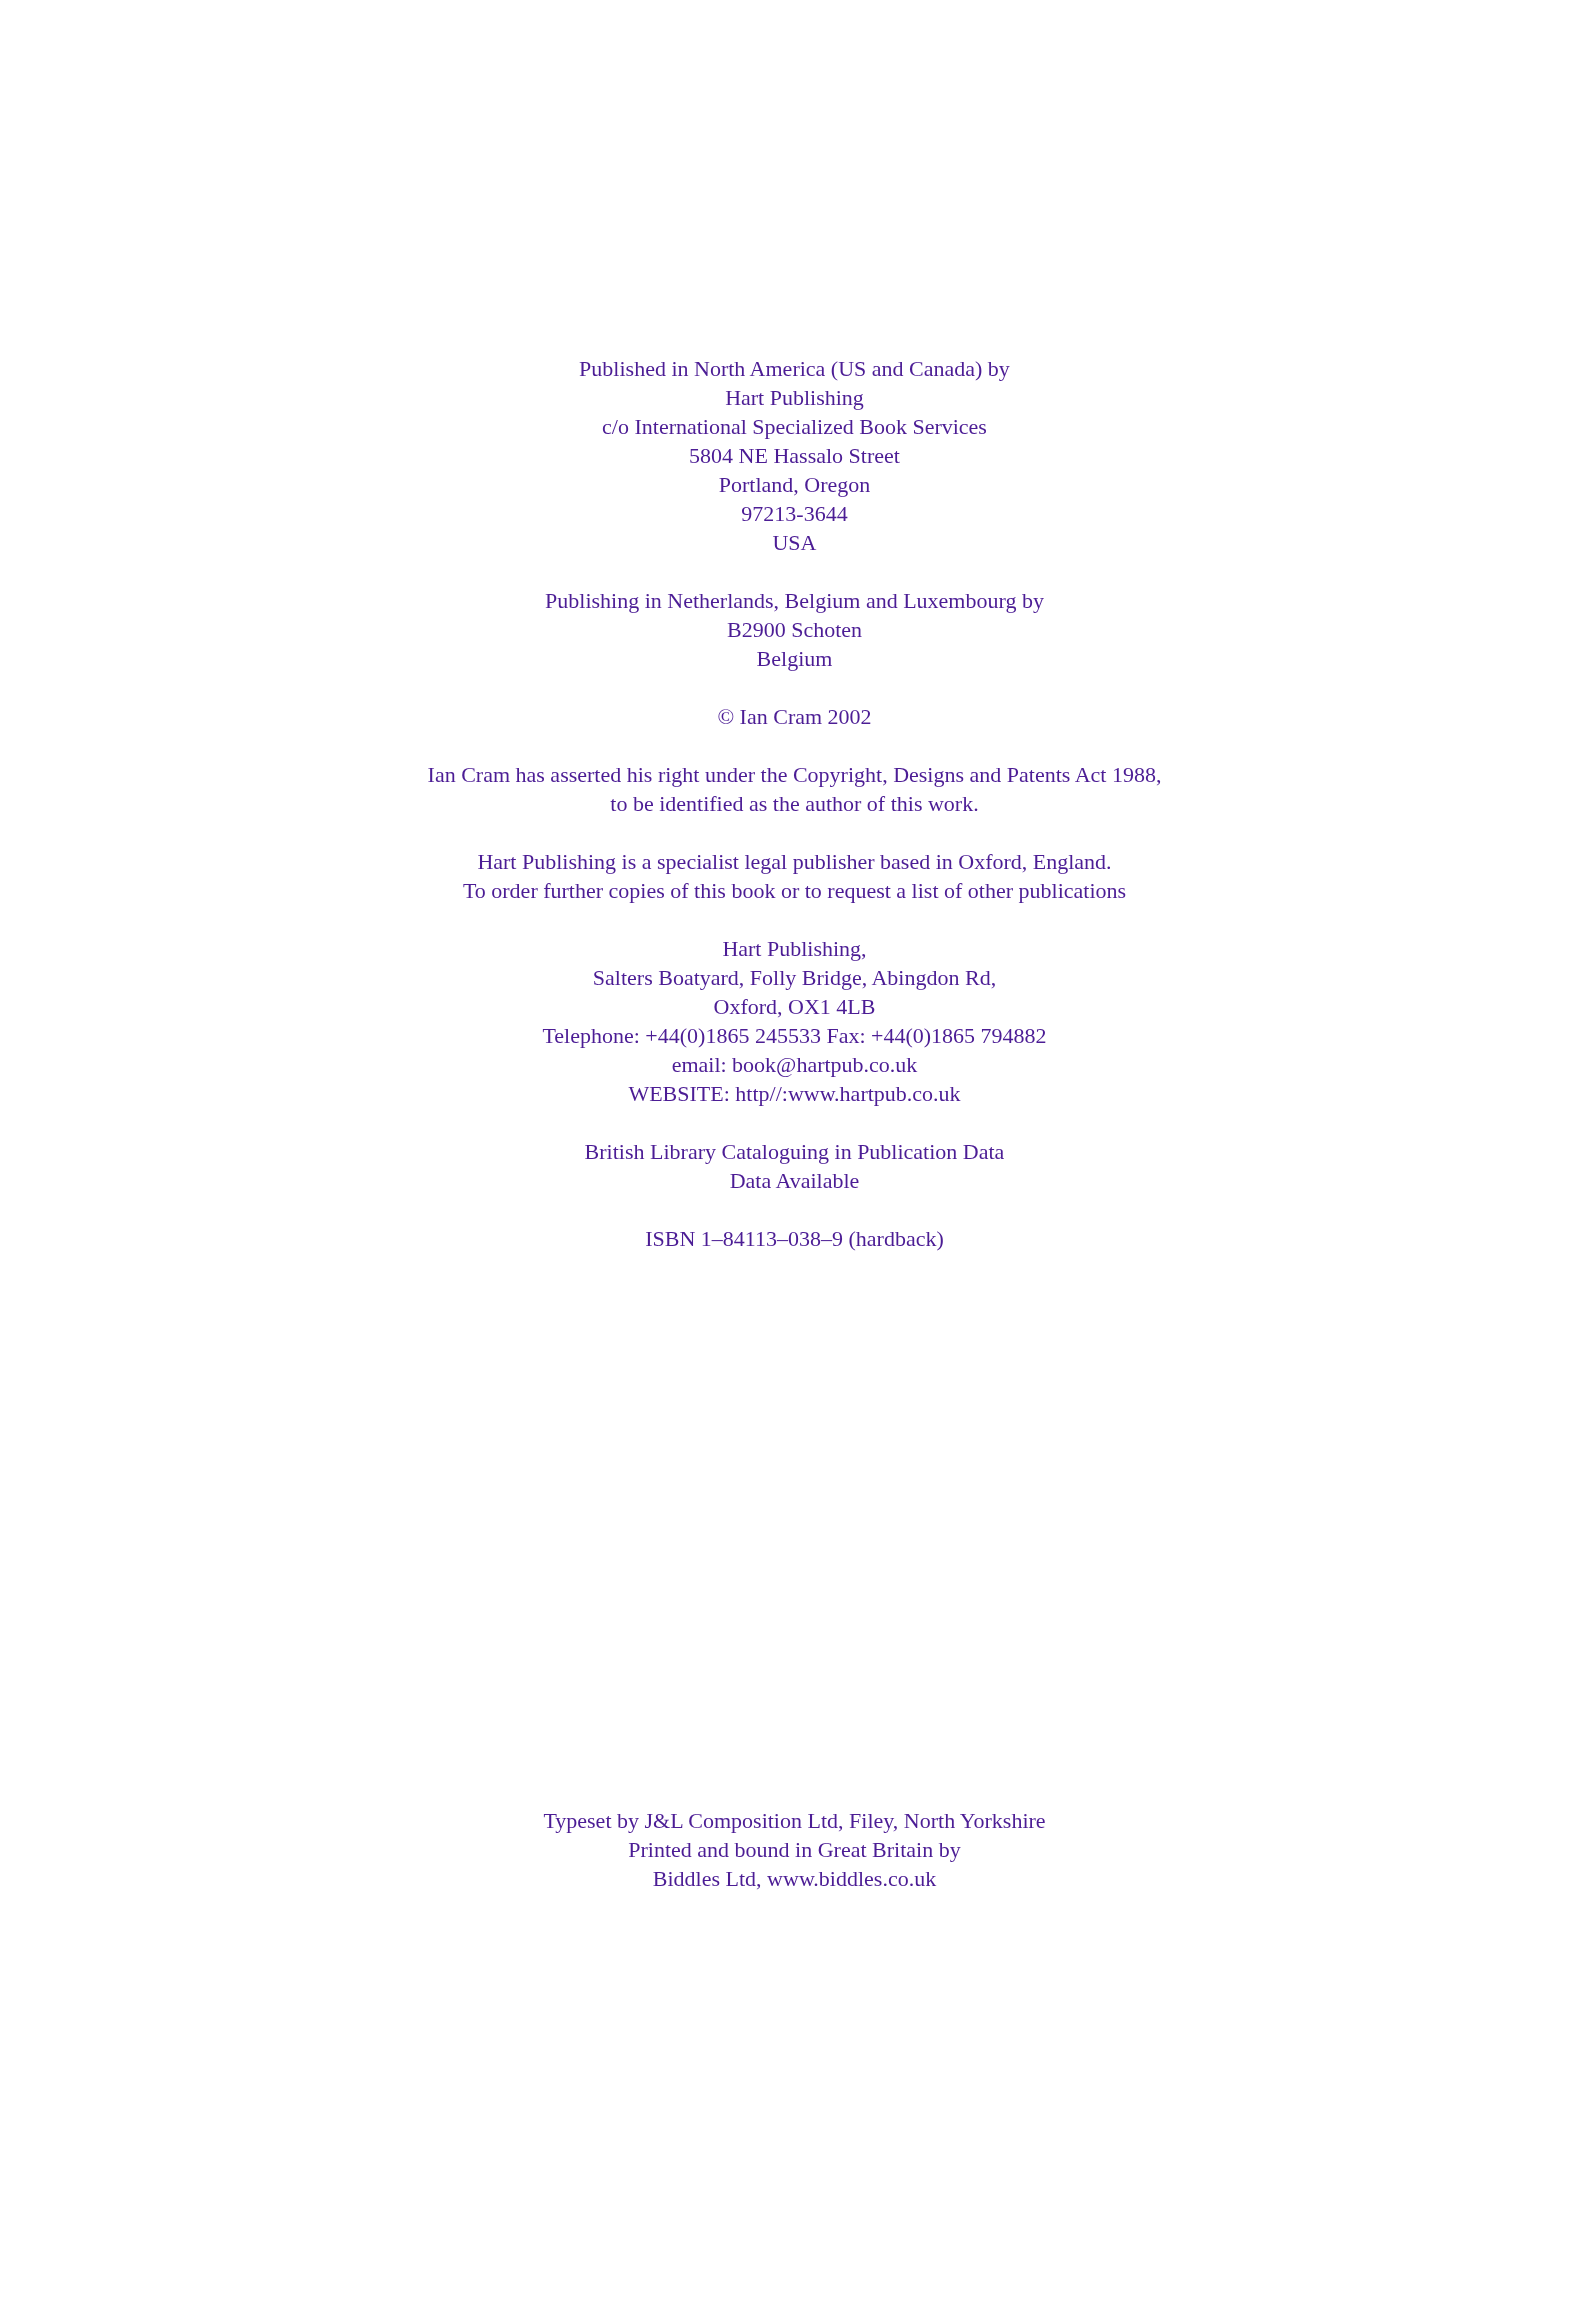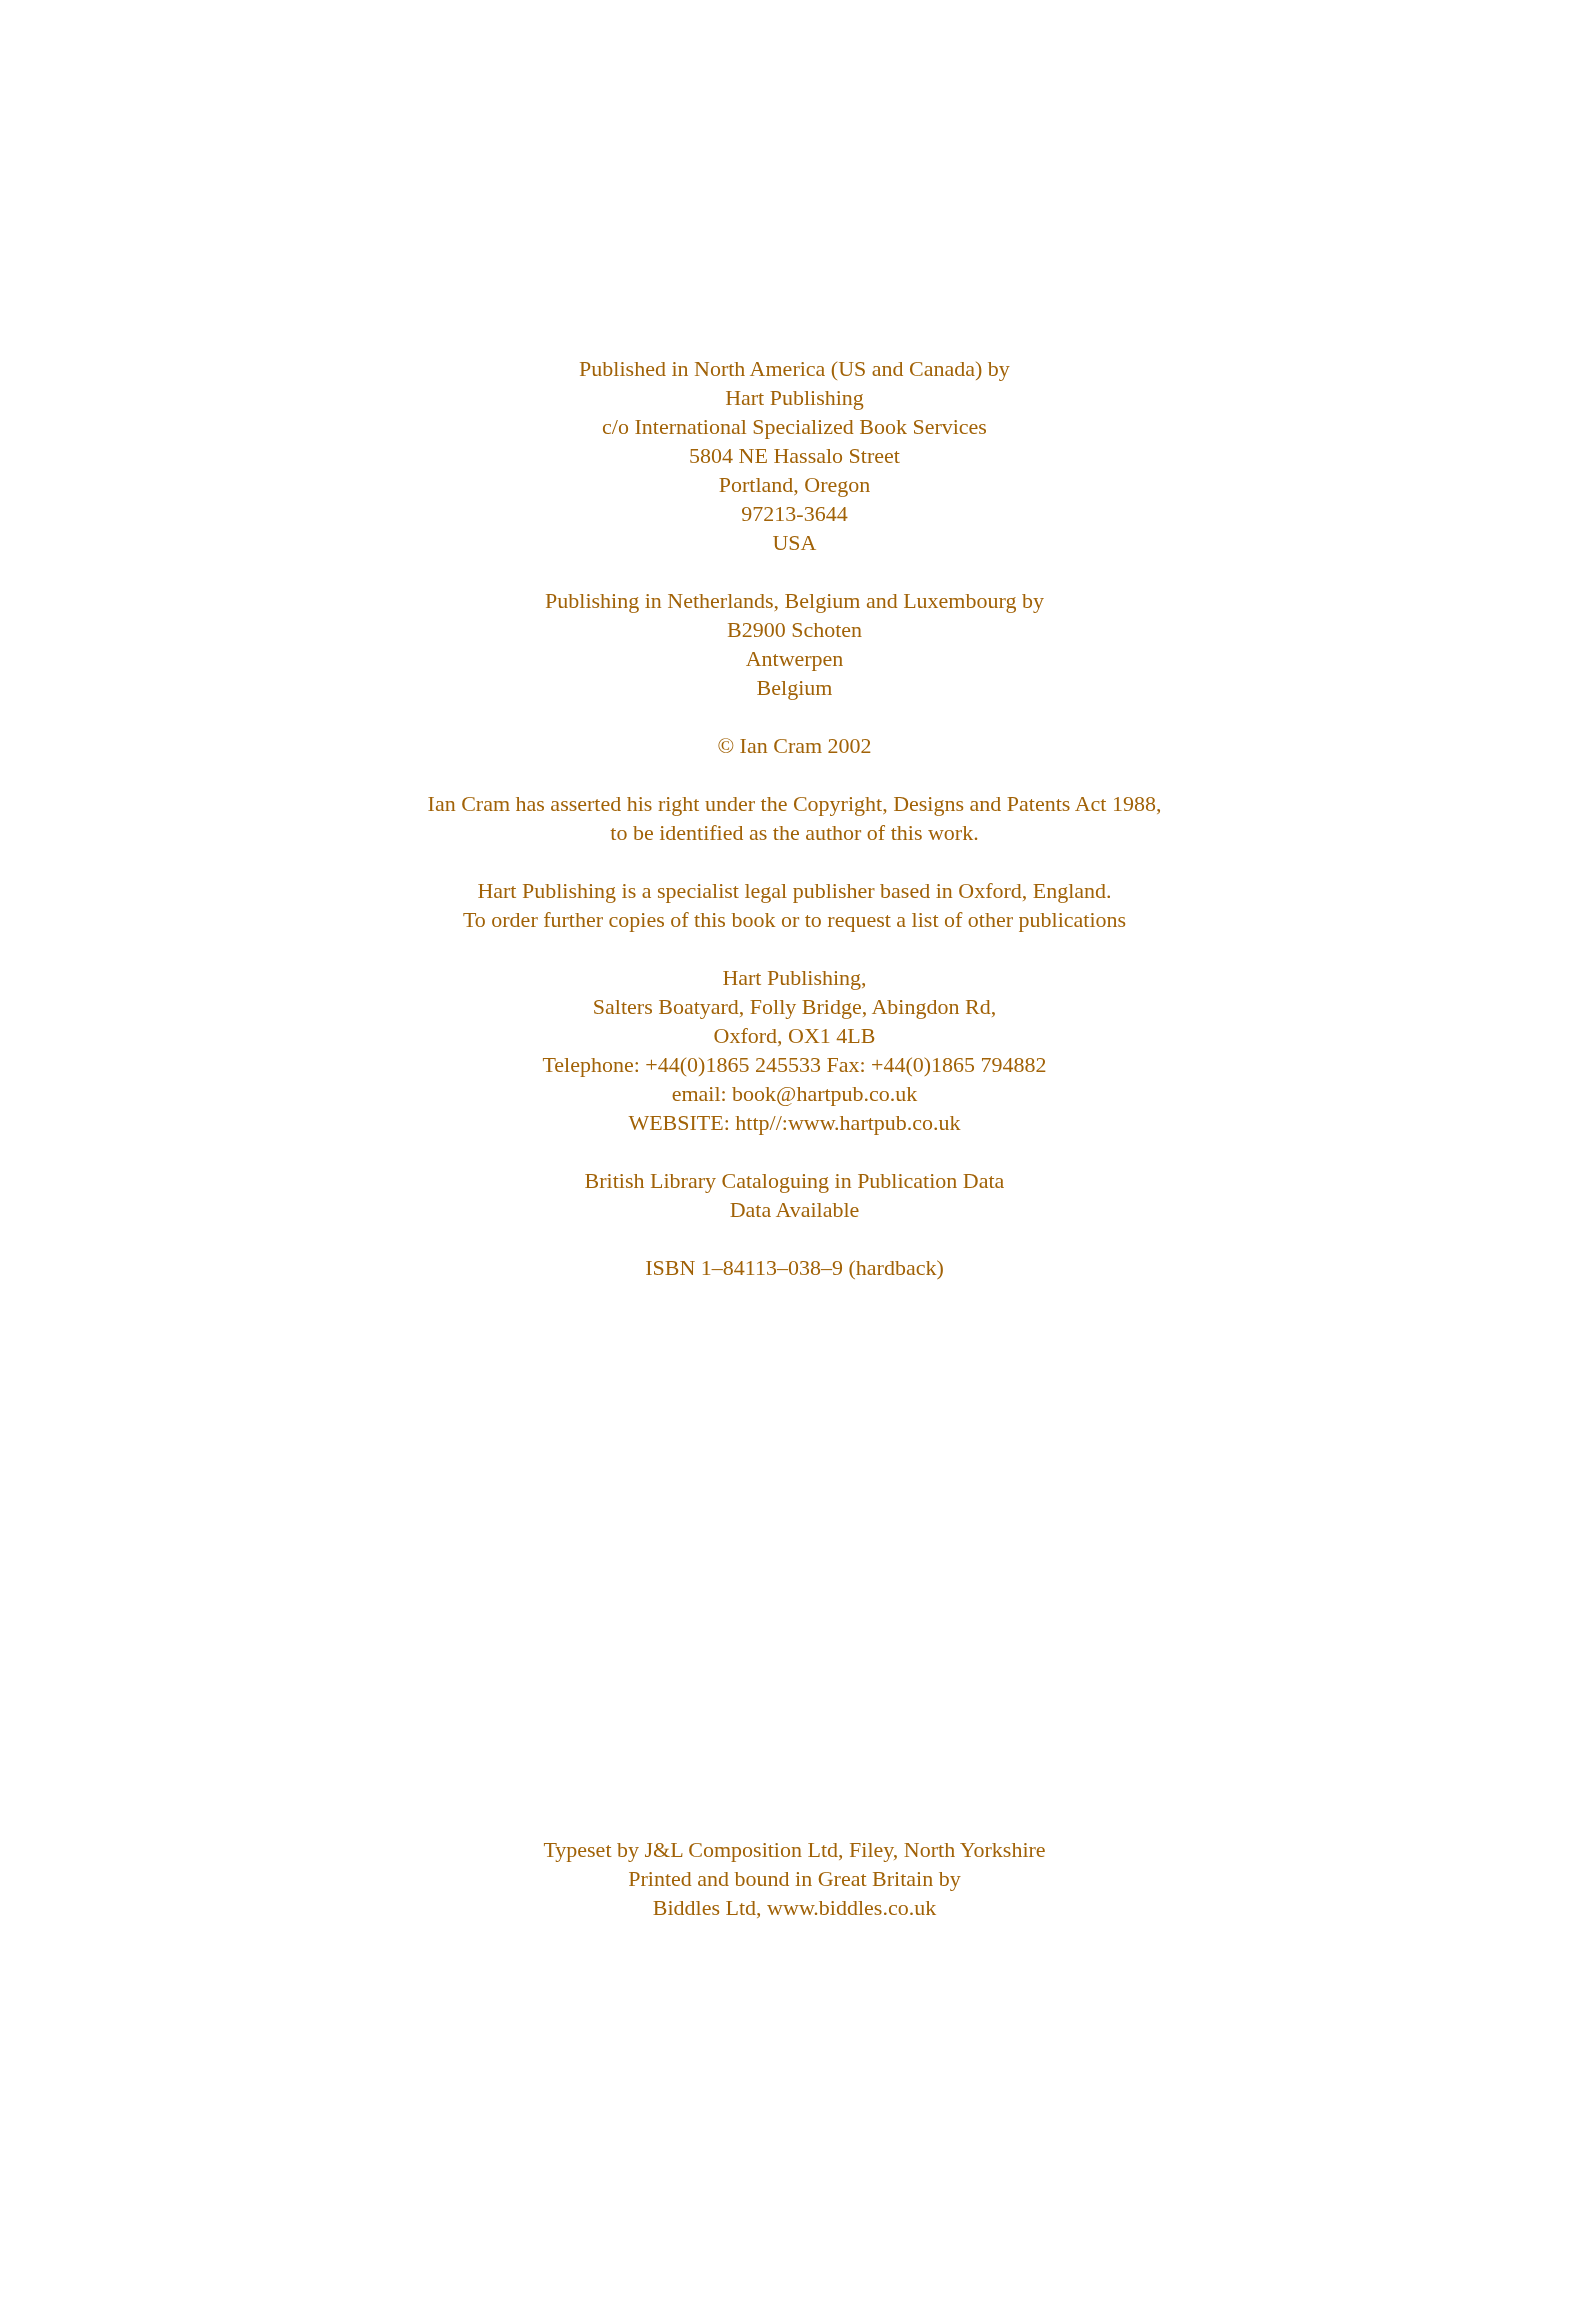--- a/index.html
+++ b/index.html
@@ -6,21 +6,21 @@
     margin: 0;
     padding: 0;
     background: #ffffff;
   }
   .page {
     position: relative;
     width: 1589px;
     height: 2307px;
     background: #ffffff;
     font-family: "Liberation Serif", "DejaVu Serif", serif;
-    color: #a16207;
+    color: #4c1d95;
     overflow: hidden;
   }
   .imprint {
     position: absolute;
     top: 354px;
     left: 0;
     width: 100%;
     text-align: center;
     font-size: 22px;
     line-height: 29px;
@@ -47,21 +47,20 @@
       <div class="line">c/o International Specialized Book Services</div>
       <div class="line">5804 NE Hassalo Street</div>
       <div class="line">Portland, Oregon</div>
       <div class="line">97213-3644</div>
       <div class="line">USA</div>
     </div>
 
     <div class="block">
       <div class="line">Publishing in Netherlands, Belgium and Luxembourg by</div>
       <div class="line">B2900 Schoten</div>
-      <div class="line">Antwerpen</div>
       <div class="line">Belgium</div>
     </div>
 
     <div class="block">
       <div class="line">© Ian Cram 2002</div>
     </div>
 
     <div class="block">
       <div class="line">Ian Cram has asserted his right under the Copyright, Designs and Patents Act 1988,</div>
       <div class="line">to be identified as the author of this work.</div>

